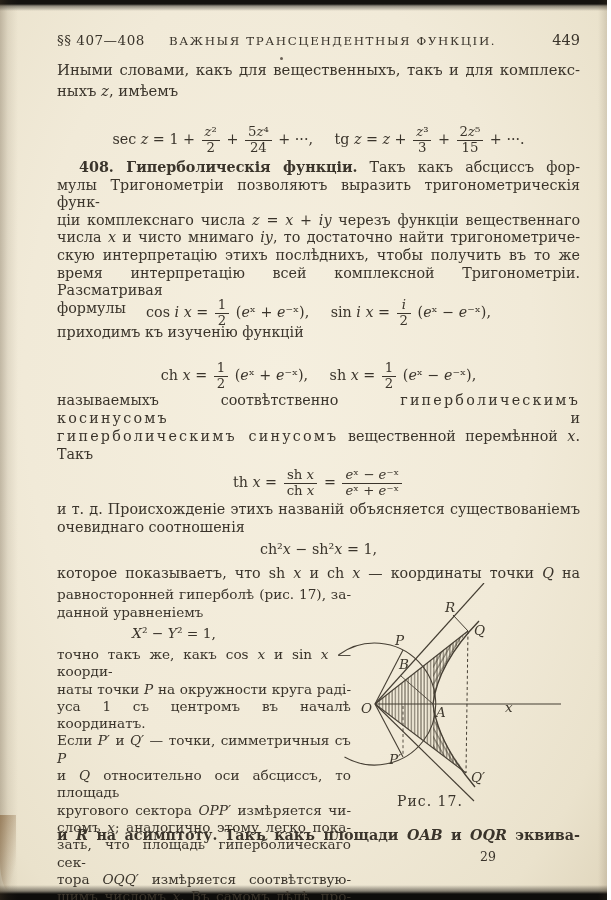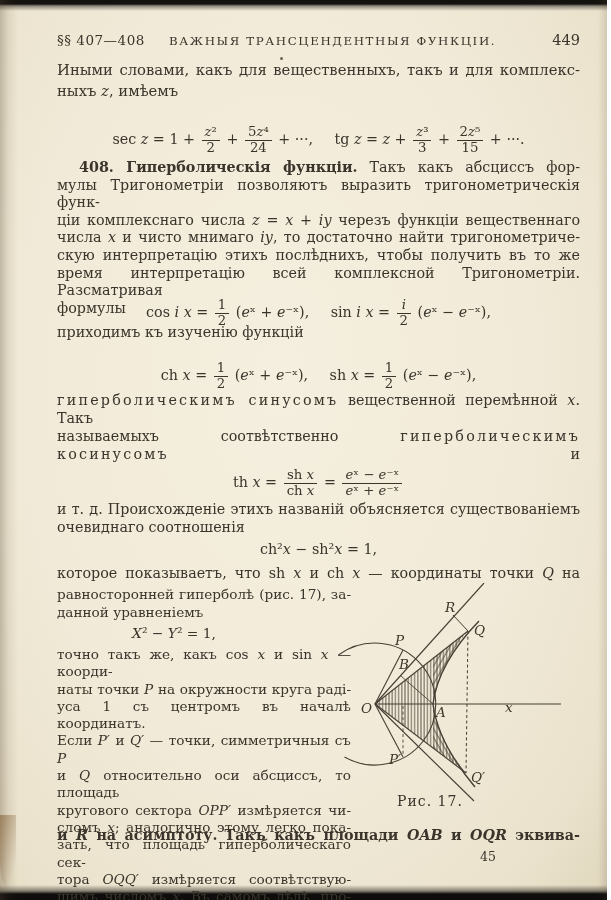--- a/index.html
+++ b/index.html
@@ -107,22 +107,22 @@
 
   <div class="blk pline">
     <div class="pl">приходимъ къ изученію функцій</div>
   </div>
 
   <div class="blk f3 fflex formula">
     <div>ch <i>x</i> = <span class="frac"><span class="fnum">1</span><span class="fden">2</span></span> (<i>e</i>ˣ + <i>e</i>⁻ˣ),  sh <i>x</i> = <span class="frac"><span class="fnum">1</span><span class="fden">2</span></span> (<i>e</i>ˣ − <i>e</i>⁻ˣ),</div>
   </div>
 
   <div class="blk p3">
+    <div class="jl">называемыхъ соотвѣтственно <span class="ls">гиперболическимъ косинусомъ</span> и</div>
     <div class="jl"><span class="ls">гиперболическимъ синусомъ</span> вещественной перемѣнной <i>x</i>. Такъ</div>
-    <div class="jl">называемыхъ соотвѣтственно <span class="ls">гиперболическимъ косинусомъ</span> и</div>
   </div>
 
   <div class="blk f4 fflex formula">
     <div>th <i>x</i> = <span class="frac"><span class="fnum">sh <i>x</i></span><span class="fden">ch <i>x</i></span></span> = <span class="frac"><span class="fnum"><i>e</i>ˣ − <i>e</i>⁻ˣ</span><span class="fden"><i>e</i>ˣ + <i>e</i>⁻ˣ</span></span></div>
   </div>
 
   <div class="blk p4">
     <div class="jl">и т. д. Происхожденіе этихъ названій объясняется существованіемъ</div>
     <div class="pl">очевиднаго соотношенія</div>
   </div>
@@ -204,15 +204,15 @@
         <text x="138" y="199">Q′</text>
       </svg>
       <div class="caption">Рис. 17.</div>
     </div>
   </div>
 
   <div class="blk lastline">
     <div class="jl">и <i>R</i> на асимптоту. Такъ какъ площади <i>OAB</i> и <i>OQR</i> эквива-</div>
   </div>
 
-  <div class="signature">45</div>
+  <div class="signature">29</div>
 
 </div>
 
 </body></html>

